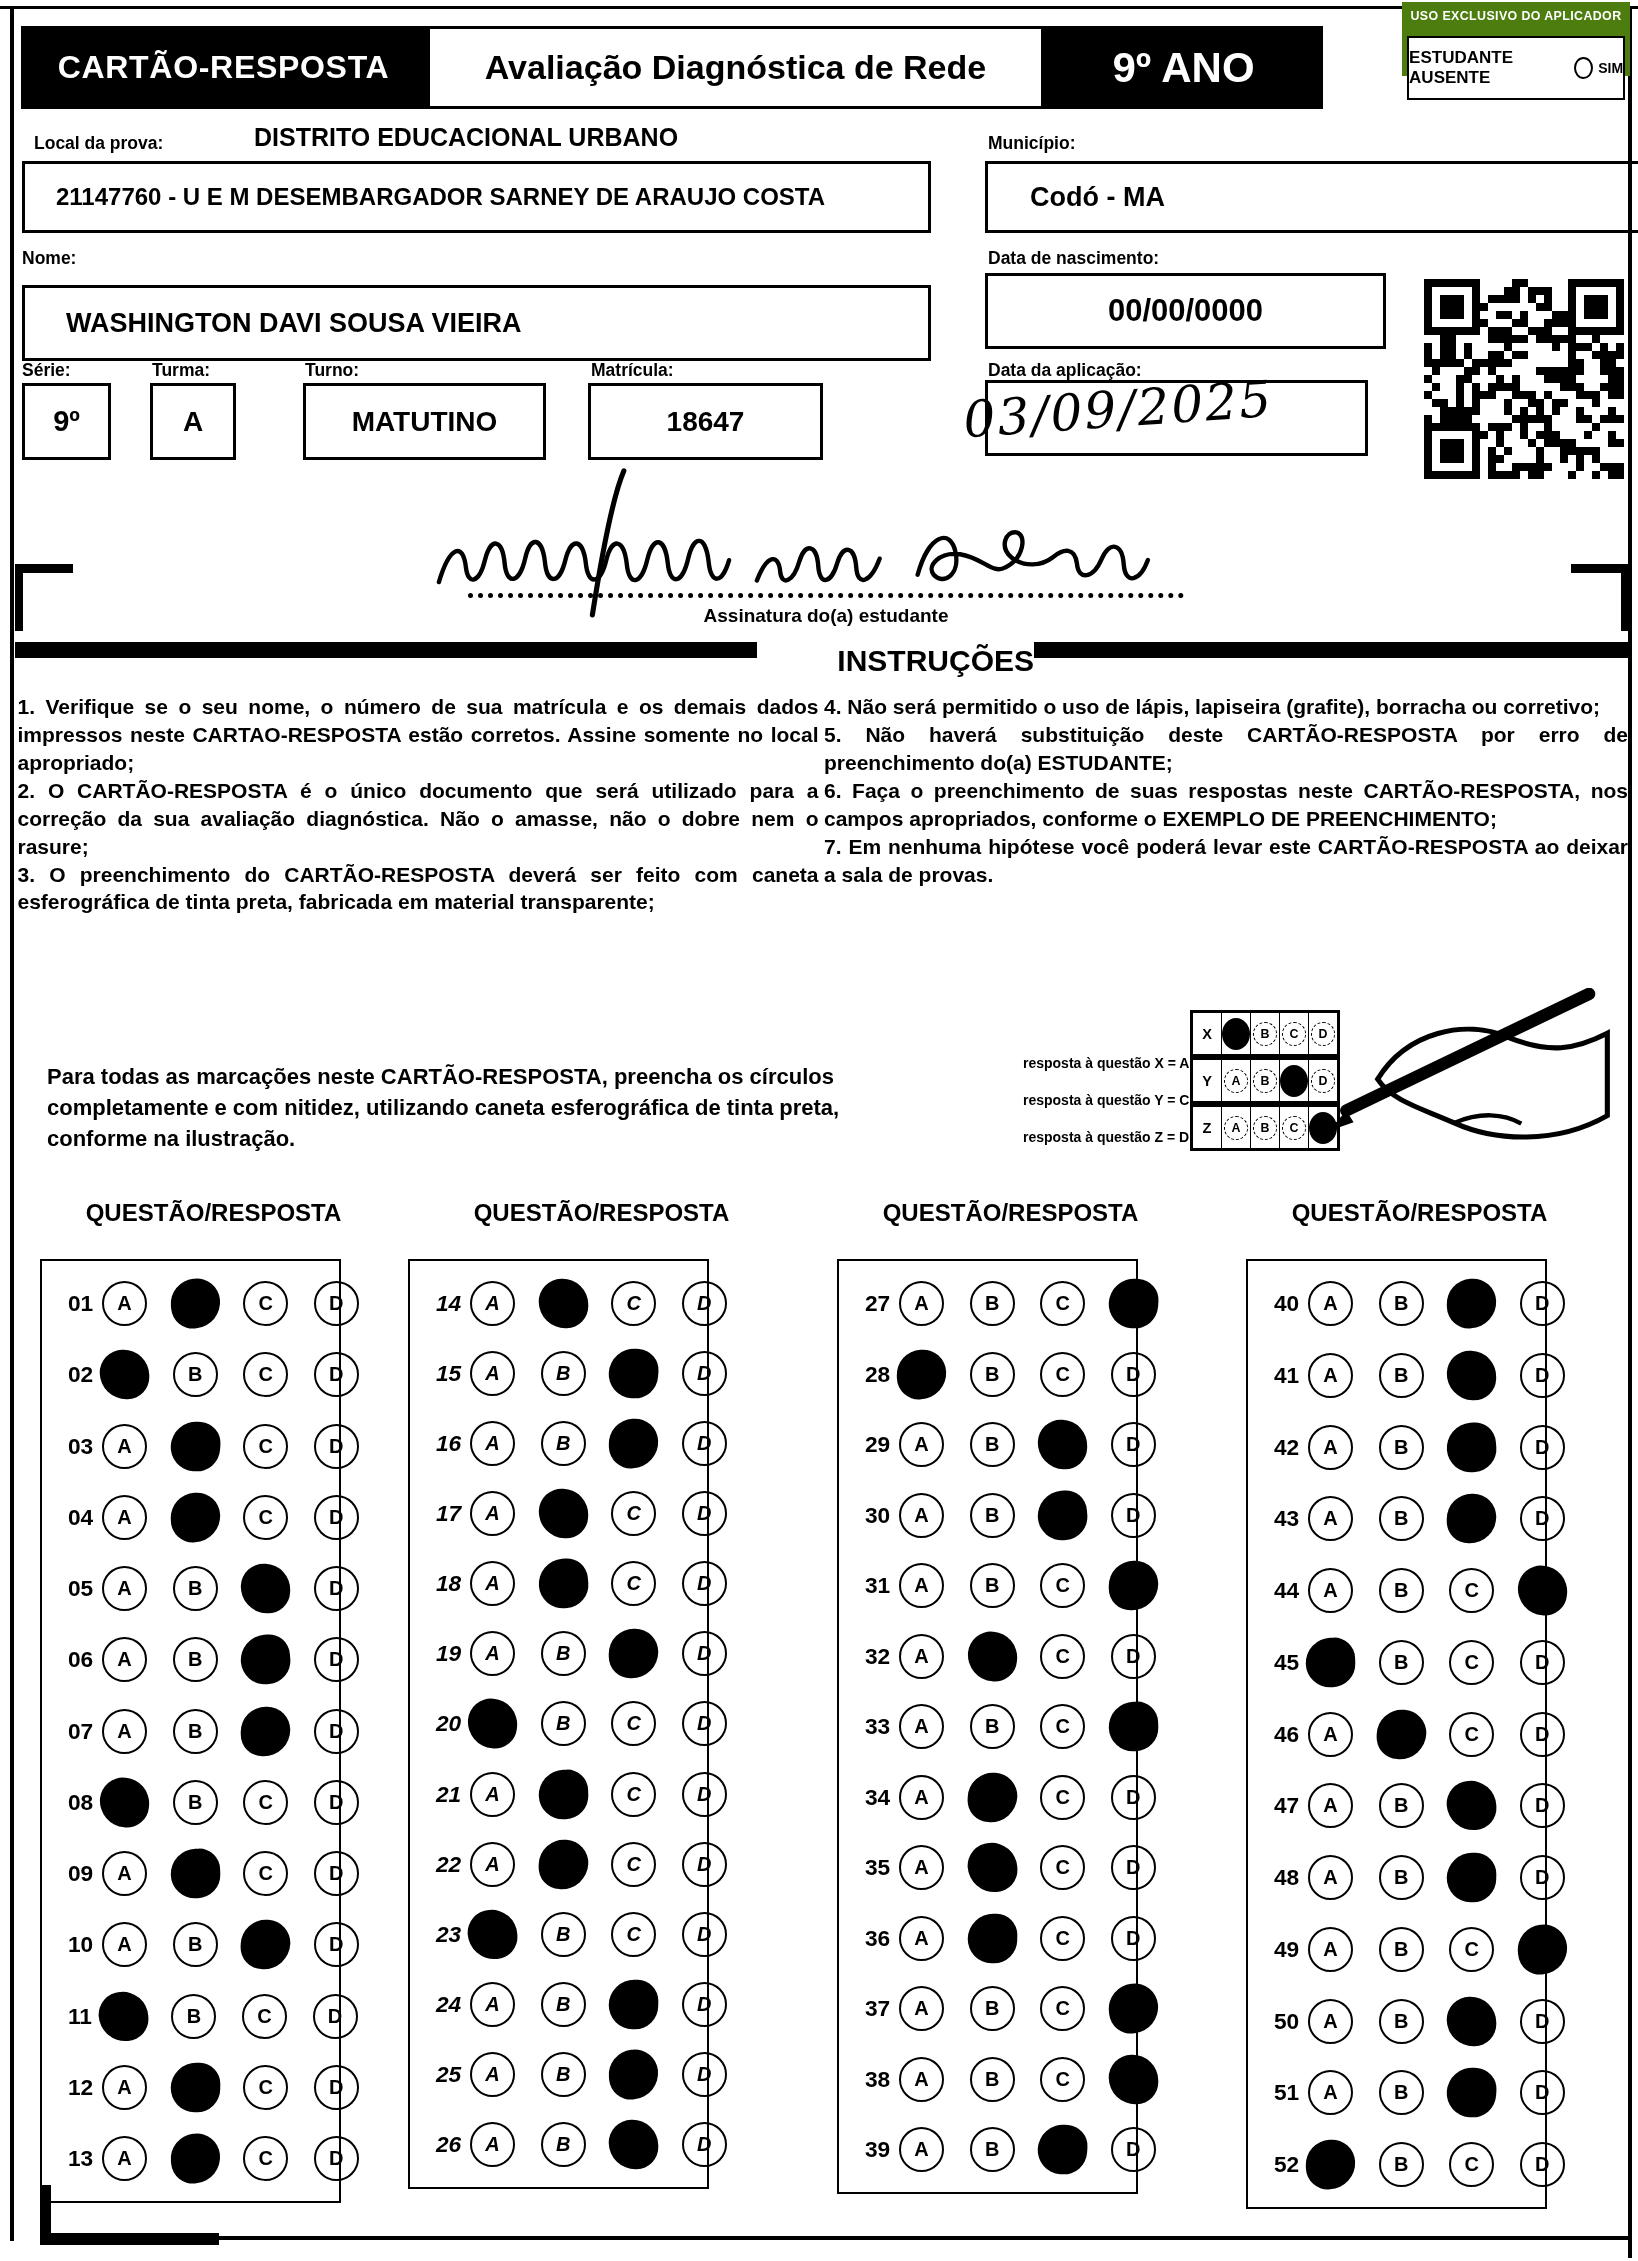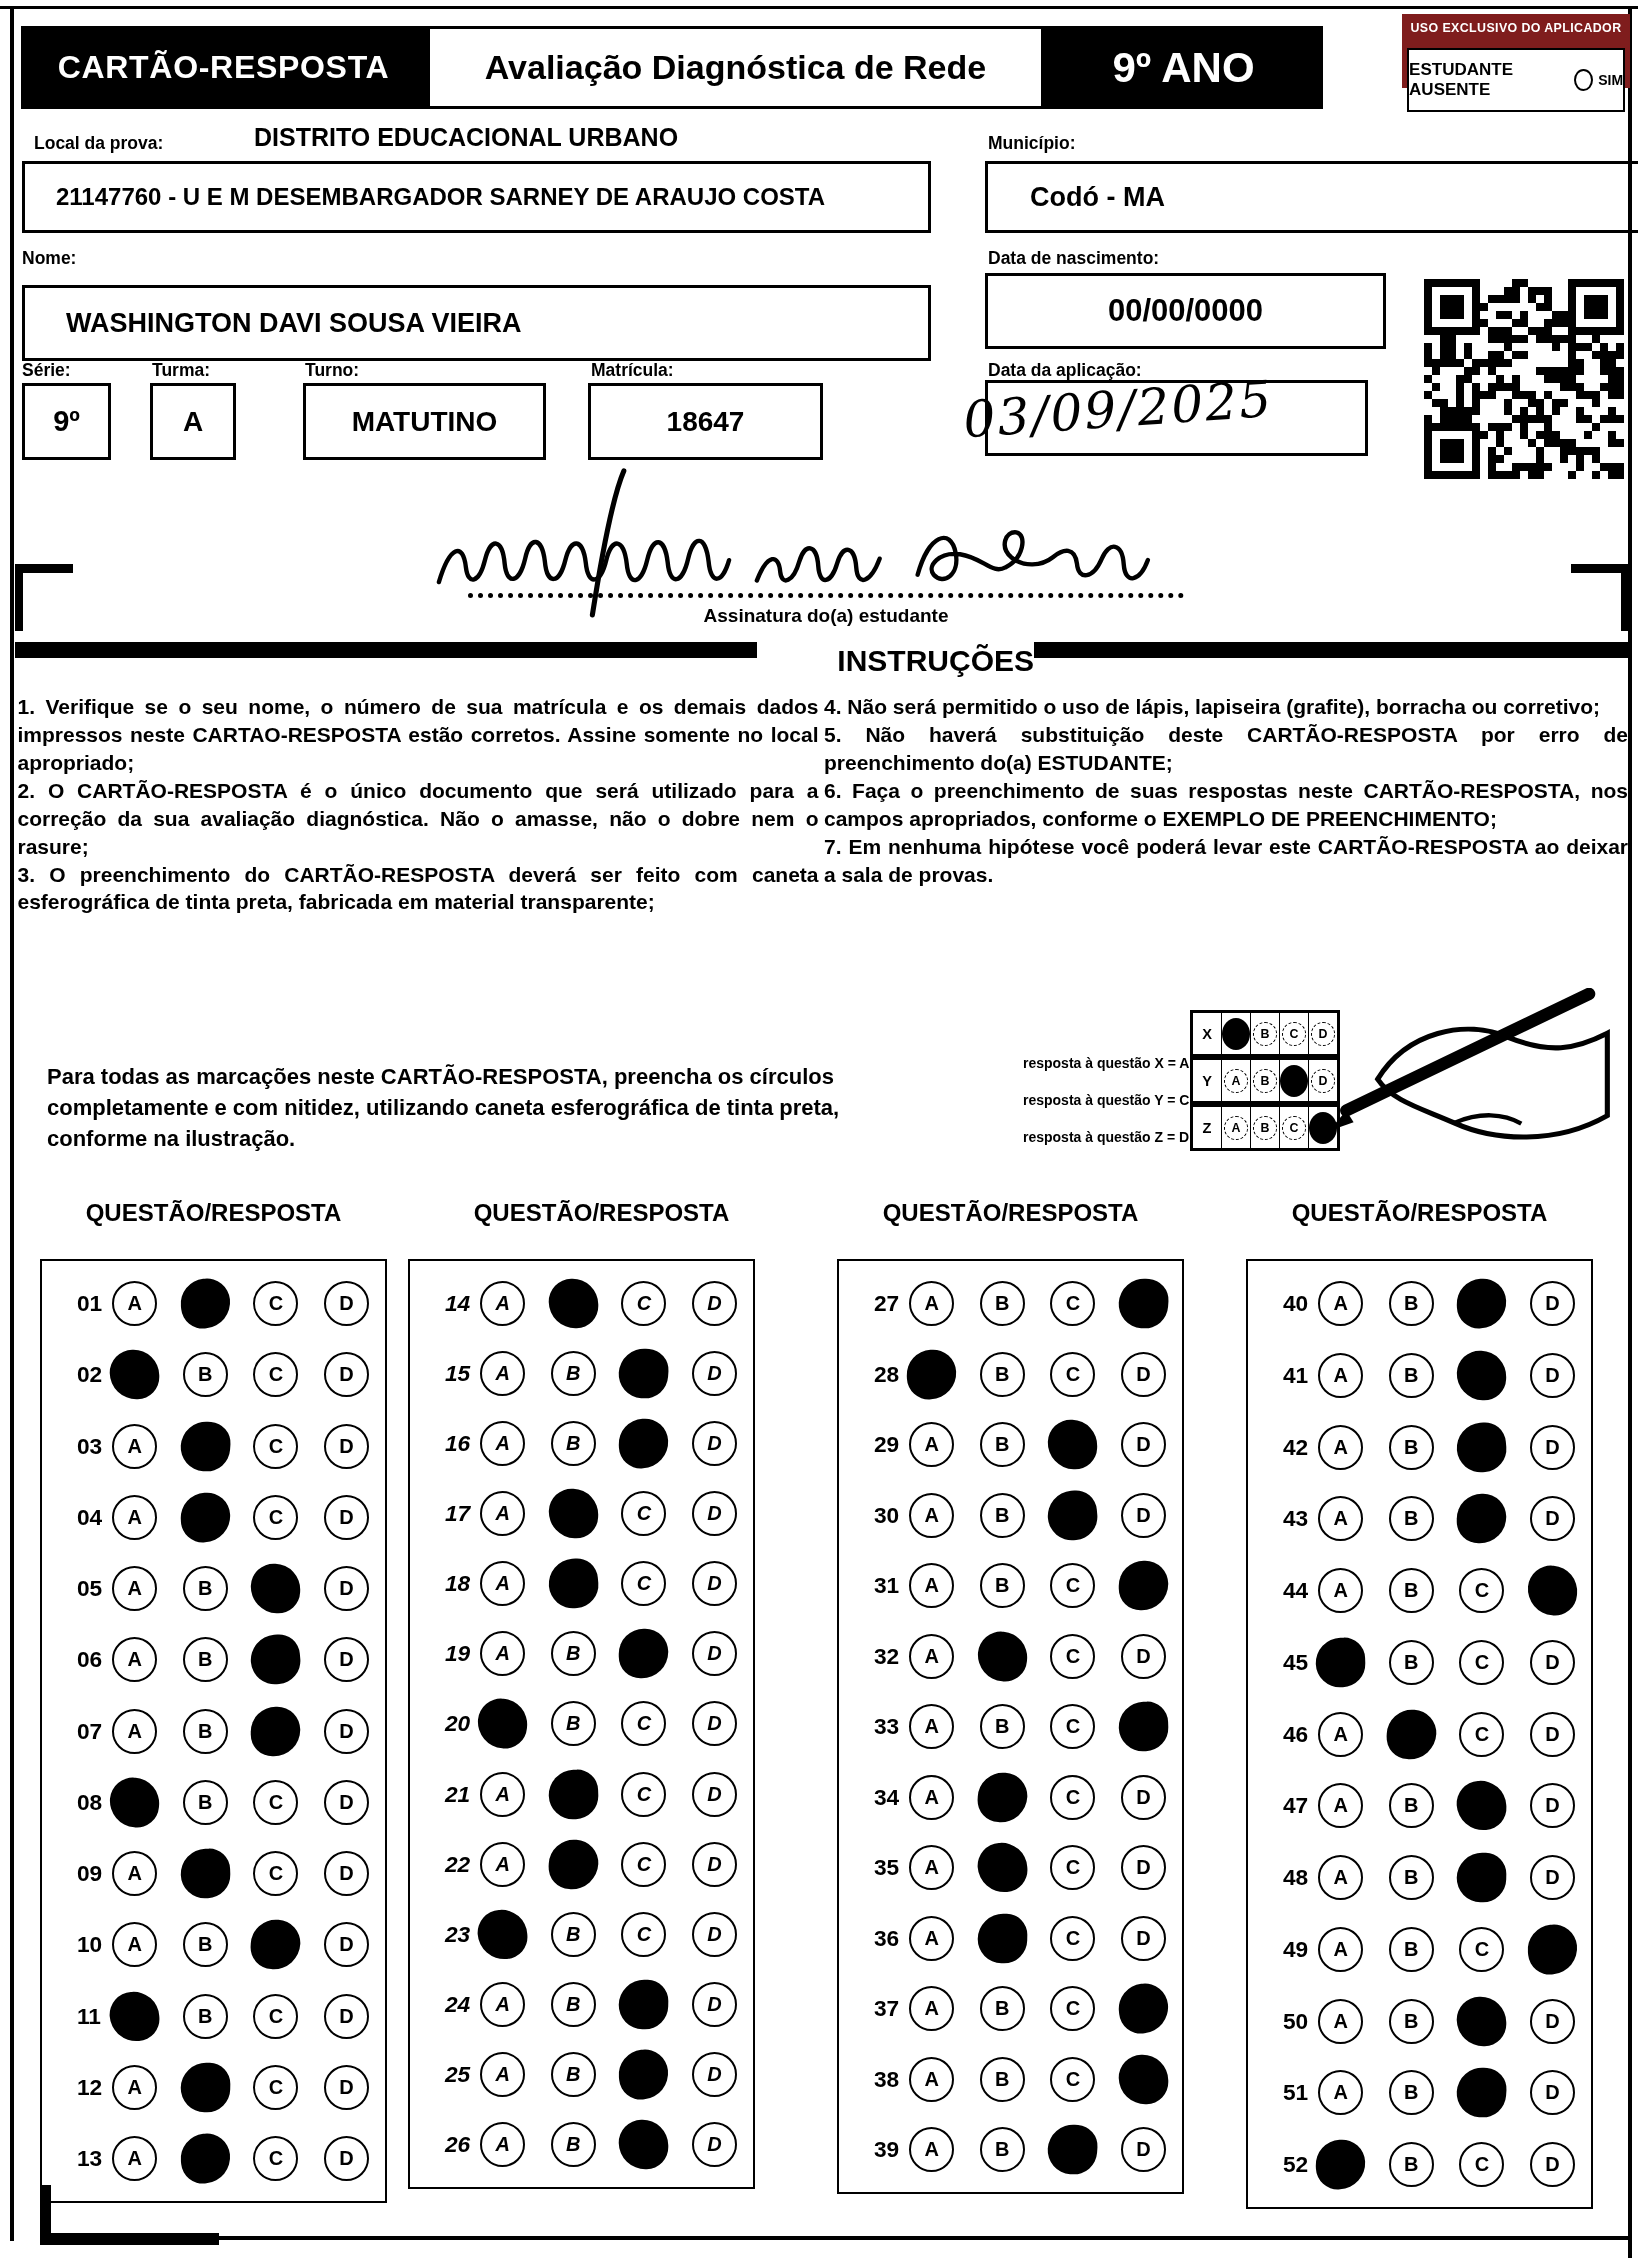--- a/index.html
+++ b/index.html
@@ -21,21 +21,21 @@
   #corner-bl-h{left:40px;top:2233px;width:179px;height:11.7px;}
   #mark-left-h{left:14.6px;top:564px;width:58px;height:8.8px;}
   #mark-left-v{left:14.6px;top:564px;width:8.8px;height:67px;}
   #mark-right-h{left:1571px;top:564px;width:58px;height:8.8px;}
   #mark-right-v{left:1621px;top:564px;width:8.8px;height:67px;}
 
   
   #hdr-card{left:20.5px;top:26px;width:406px;height:83px;background:#000;color:#fff;font-size:32px;letter-spacing:0.7px;}
   #hdr-exam{left:427px;top:26px;width:617px;height:83px;background:#fff;border:3.7px solid #000;box-sizing:border-box;font-size:34px;}
   #hdr-grade{left:1044px;top:26px;width:279px;height:83px;background:#000;color:#fff;font-size:42px;}
-  #uso-box{left:1402px;top:14px;width:228px;height:74px;background:#7f1d1d;}
+  #uso-box{left:1402px;top:2px;width:228px;height:74px;background:#4d7c0f;}
   #uso-title{position:absolute;left:0;top:7.3px;width:100%;text-align:center;color:#fff;font-size:12.4px;letter-spacing:0.4px;}
   #ausente-box{position:absolute;left:5.1px;top:34px;width:218px;height:64px;background:#fff;border:2.2px solid #000;box-sizing:border-box;display:flex;align-items:center;justify-content:center;gap:5.1px;}
   #ausente-label{font-size:17px;}
   .ausente-circle{width:22px;height:22px;border:2.9px solid #000;border-radius:50%;box-sizing:border-box;}
   #ausente-sim{font-size:14px;}
 
   
   .flabel{position:absolute;font-size:17.5px;}
   .fbox{position:absolute;border:3.7px solid #000;box-sizing:border-box;display:flex;align-items:center;}
   #val-local{position:absolute;left:254px;top:123px;font-size:25px;}
@@ -78,21 +78,21 @@
   .ex-row:not(:last-child){border-bottom:6.6px solid #000;}
   .ex-cell{width:28px;height:41px;display:flex;align-items:center;justify-content:center;}
   .ex-cell:not(:last-child){border-right:1.5px solid #000;}
   .ex-label{font-size:14.6px;}
   .ex-bubble{width:24px;height:24px;border:1.5px dashed #000;border-radius:50%;box-sizing:border-box;display:flex;align-items:center;justify-content:center;font-size:12.4px;font-weight:bold;}
   .ex-filled{width:28px;height:32px;background:#000;border:none;border-radius:50%;}
   #pen-svg{position:absolute;left:1308px;top:988px;}
 
   
   .qr-header{position:absolute;top:1199px;width:347px;text-align:center;font-size:24px;}
-  .ans-box{position:absolute;top:1259px;width:347px;border:2.9px solid #000;box-sizing:border-box;display:flex;flex-direction:column;justify-content:space-between;padding:19px 16px;}
+  .ans-box{position:absolute;top:1259px;width:301px;border:2.9px solid #000;box-sizing:border-box;display:flex;flex-direction:column;justify-content:space-between;padding:19px 7px;}
   #ans-box-1{left:40px;height:944px;}
   #ans-box-2{left:408px;height:930px;font-style:italic;}
   #ans-box-3{left:837px;height:935px;}
   #ans-box-4{left:1246px;height:950px;}
   .ans-row{display:flex;align-items:center;padding-left:19px;height:47px;}
   .ans-num{width:45px;font-size:22.7px;margin-right:8.8px;}
   .ans-bubbles{display:flex;gap:25.6px;}
   .bubble{width:45px;height:45px;border:2.2px solid #000;border-radius:50%;box-sizing:border-box;display:flex;align-items:center;justify-content:center;font-size:20px;}
   .filled{background:#000;border:none;color:transparent;}
 </style>

